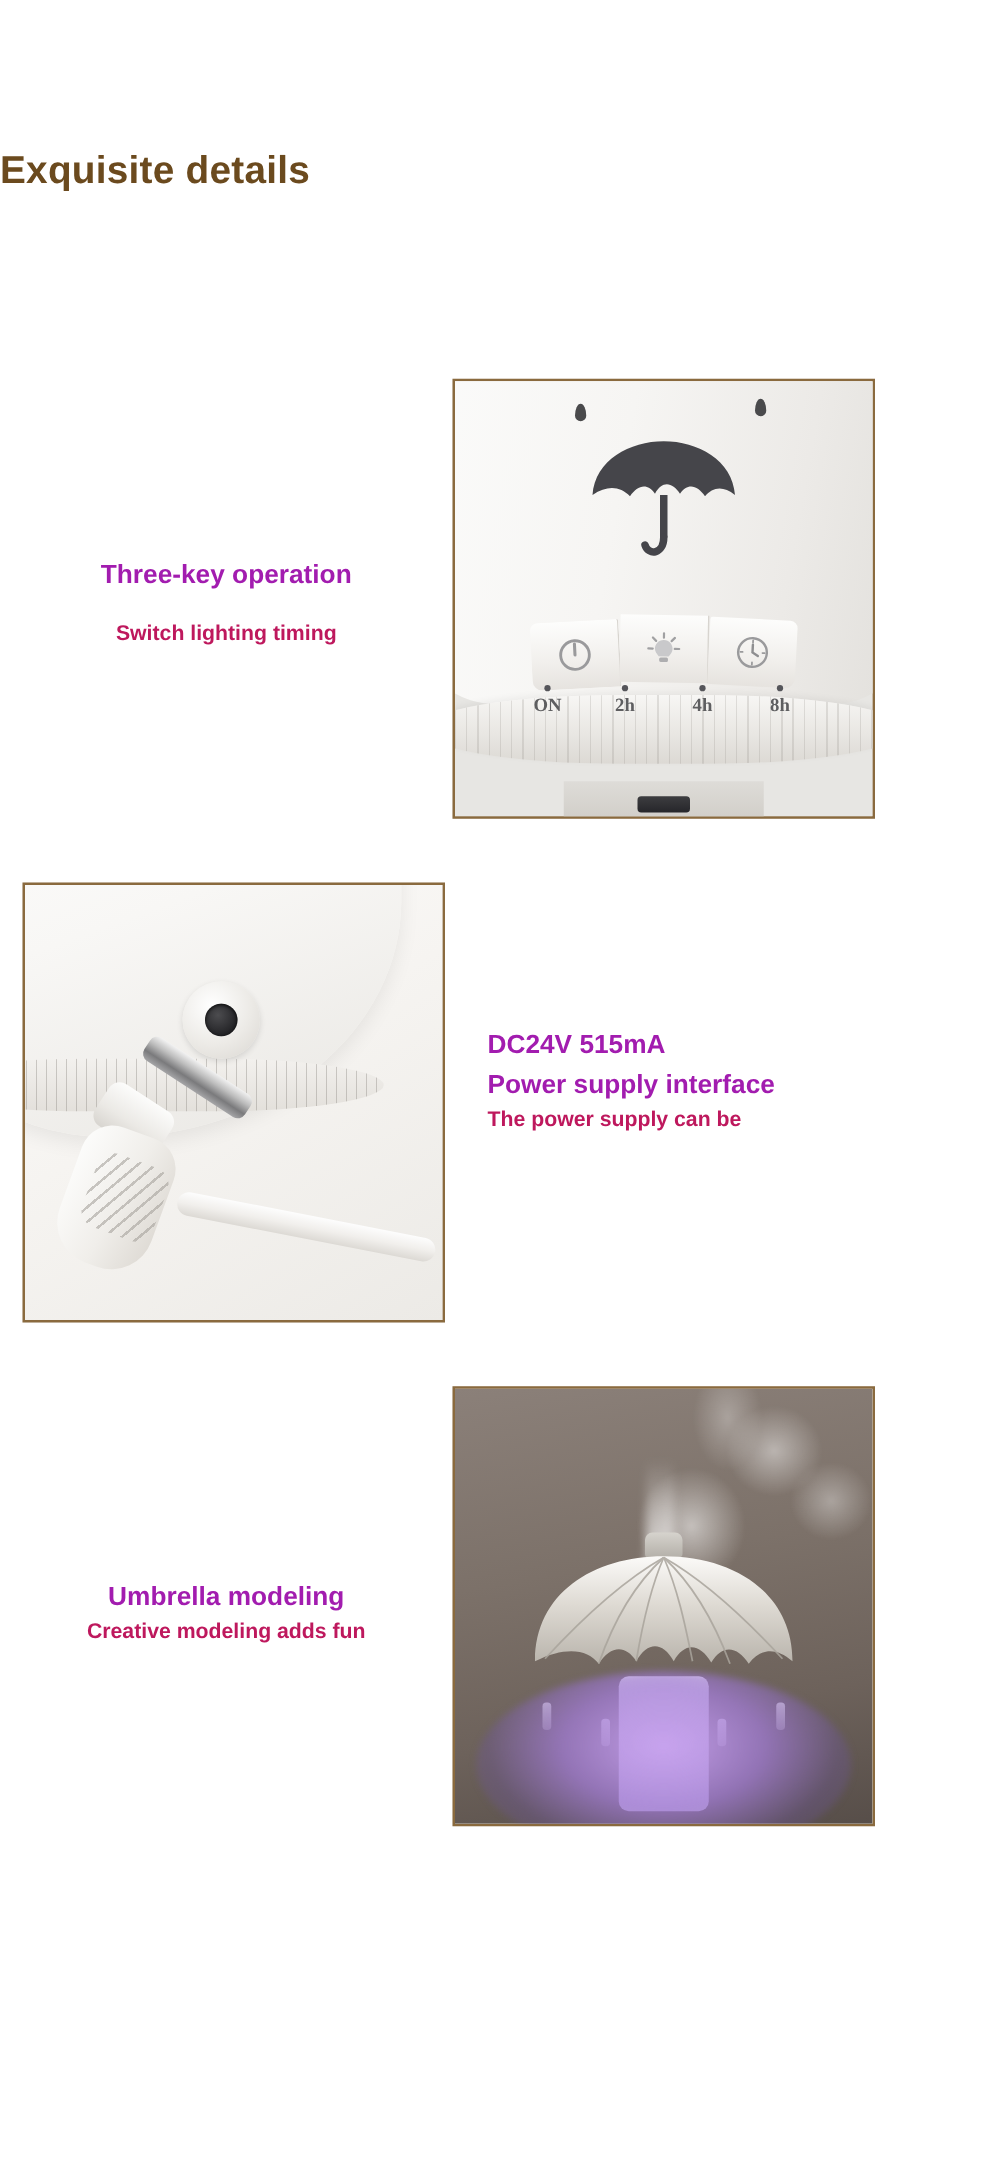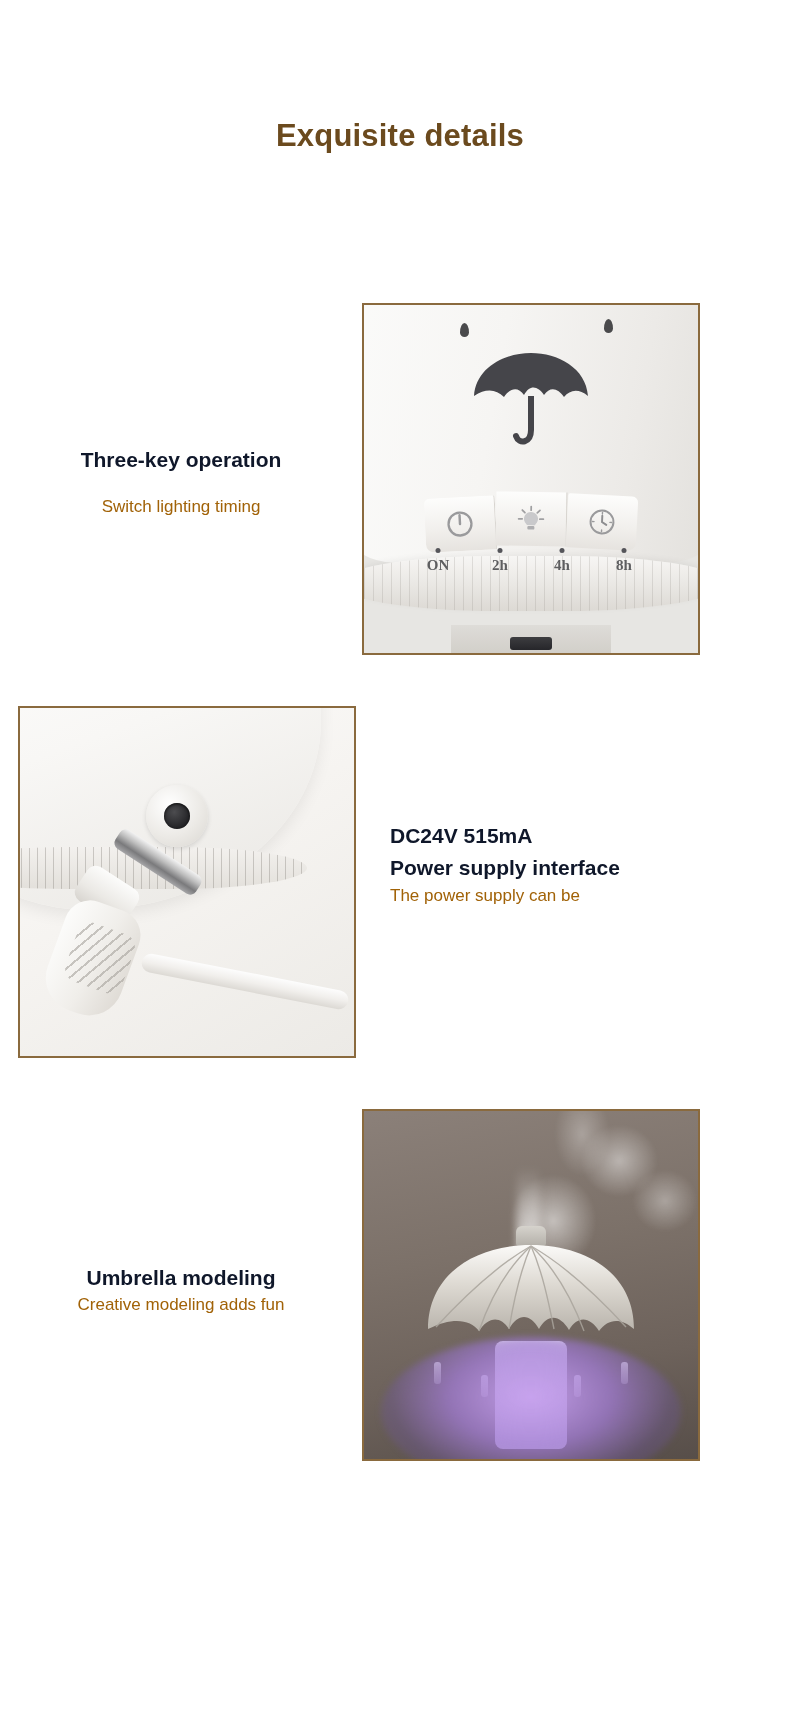--- a/index.html
+++ b/index.html
@@ -9,40 +9,40 @@
     background: #ffffff;
     font-family: "Liberation Sans", sans-serif;
     overflow: hidden;
   }
   .page { position: relative; width: 800px; height: 1732px; background: #fff; }
 
   
   .page-title {
     position: absolute;
     top: 118px; left: 0; width: 800px;
-    text-align: center;
+    text-align: left;
     font-size: 31px;
     font-weight: 700;
     color: #6b4a1e;
     letter-spacing: 0.2px;
   }
 
   
   .txt-block { position: absolute; }
   .txt-block .head {
     font-size: 21px;
     font-weight: 700;
-    color: #0f172a;
+    color: #a21caf;
     line-height: 1.35;
     white-space: nowrap;
   }
   .txt-block .sub {
     font-size: 17px;
-    font-weight: 400;
-    color: #a16207;
+    font-weight: 700;
+    color: #be185d;
     line-height: 1.5;
     white-space: nowrap;
   }
 
   
   .photo {
     position: absolute;
     border: 2px solid #8a6a3e;
     overflow: hidden;
     background: #efefef;

